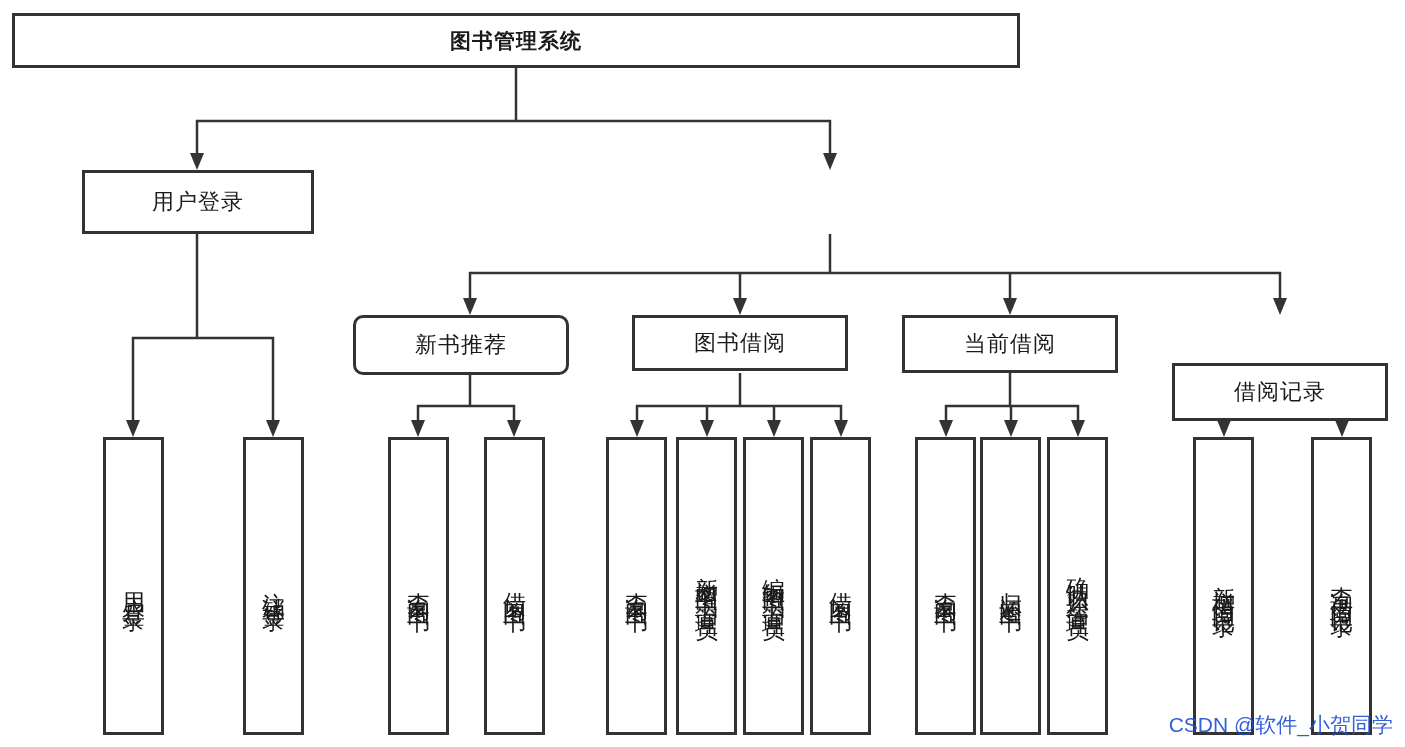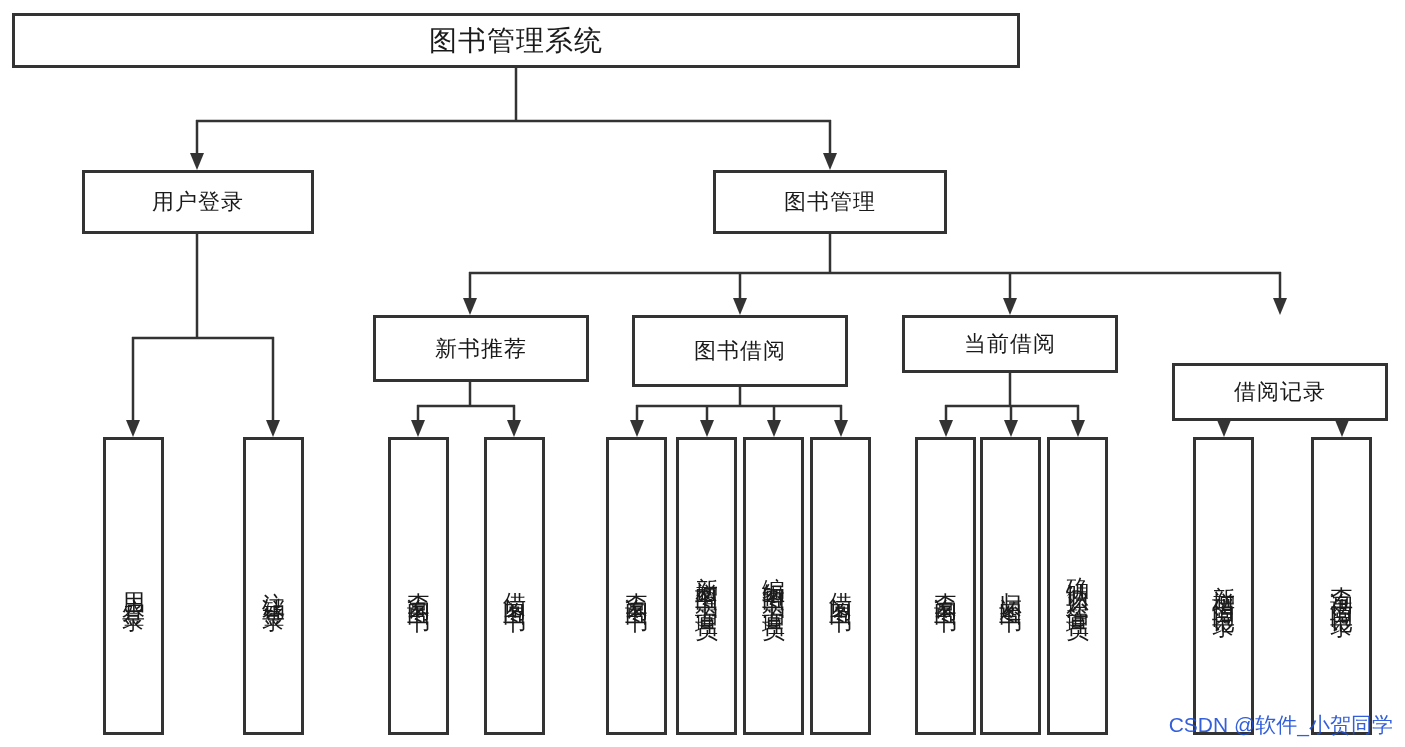--- a/index.html
+++ b/index.html
@@ -31,21 +31,22 @@
     display: flex;
     align-items: center;
     justify-content: center;
     color: #1a1a1a;
   }
   .box.h {
     font-size: 22px;
     letter-spacing: 1px;
   }
   .box.root {
-    font-size: 28px;
+    font-size: 21px;
+    font-weight: bold;
   }
   .box.v span {
     writing-mode: vertical-rl;
     text-orientation: mixed;
     font-size: 23px;
     letter-spacing: 6px;
     line-height: 1;
     white-space: nowrap;
   }
   .watermark {
@@ -131,28 +132,25 @@
     </g>
   </svg>
 
   <div class="box h root" style="left:12px; top:13px; width:1008px; height:55px;">
     <span>图书管理系统</span>
   </div>
 
   <div class="box h" style="left:82px; top:170px; width:232px; height:64px;">
     <span>用户登录</span>
   </div>
-  <div class="box h" style="left:713px; top:170px; width:234px; height:64px;">
-    <span>图书管理</span>
-  </div>
-
-  <div class="box h" style="left:373px; top:315px; width:216px; height:67px;">
+
+  <div class="box h" style="left:353px; top:315px; width:216px; height:60px;border-radius:10px;">
     <span>新书推荐</span>
   </div>
-  <div class="box h" style="left:632px; top:315px; width:216px; height:72px;">
+  <div class="box h" style="left:632px; top:315px; width:216px; height:56px;">
     <span>图书借阅</span>
   </div>
   <div class="box h" style="left:902px; top:315px; width:216px; height:58px;">
     <span>当前借阅</span>
   </div>
   <div class="box h" style="left:1172px; top:315px; width:216px; height:58px;margin-top:48px;">
     <span>借阅记录</span>
   </div>
 
   <div class="box v" style="left:103px; top:437px; width:61px; height:298px;">

